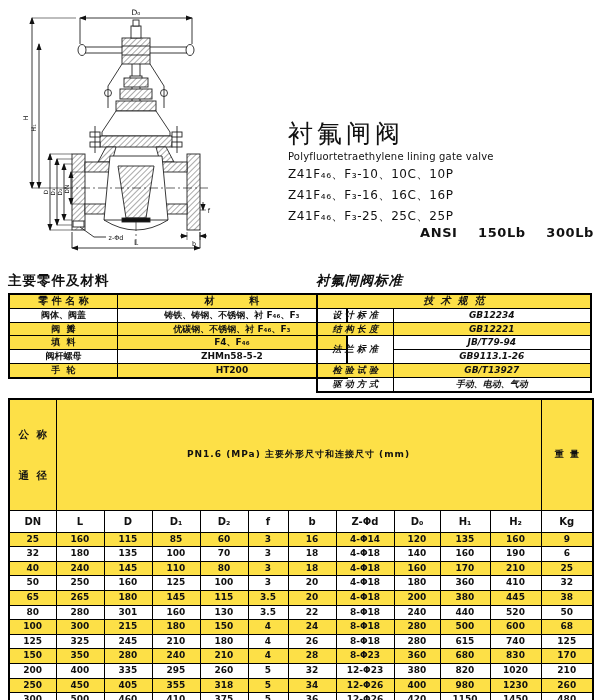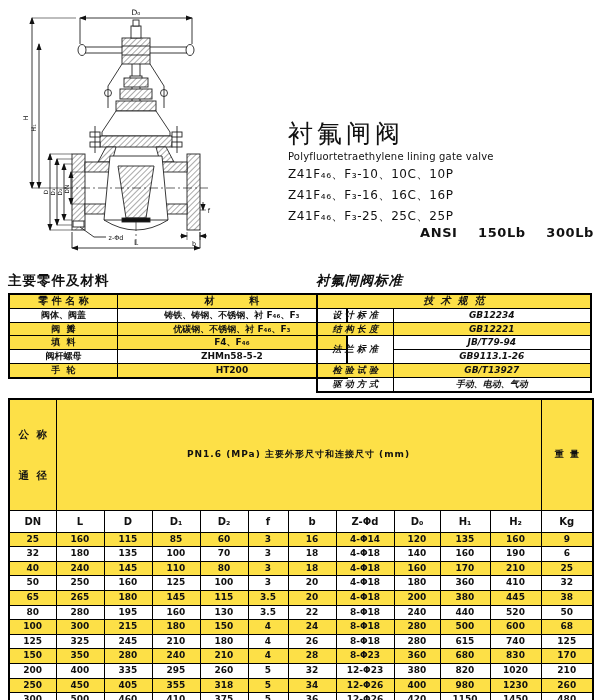--- a/index.html
+++ b/index.html
@@ -341,21 +341,21 @@
           <td>20</td>
           <td>4-Φ18</td>
           <td>200</td>
           <td>380</td>
           <td>445</td>
           <td>38</td>
         </tr>
         <tr>
           <td>80</td>
           <td>280</td>
-          <td>195</td>
+          <td>301</td>
           <td>160</td>
           <td>130</td>
           <td>3.5</td>
           <td>22</td>
           <td>8-Φ18</td>
           <td>240</td>
           <td>440</td>
           <td>520</td>
           <td>50</td>
         </tr>

